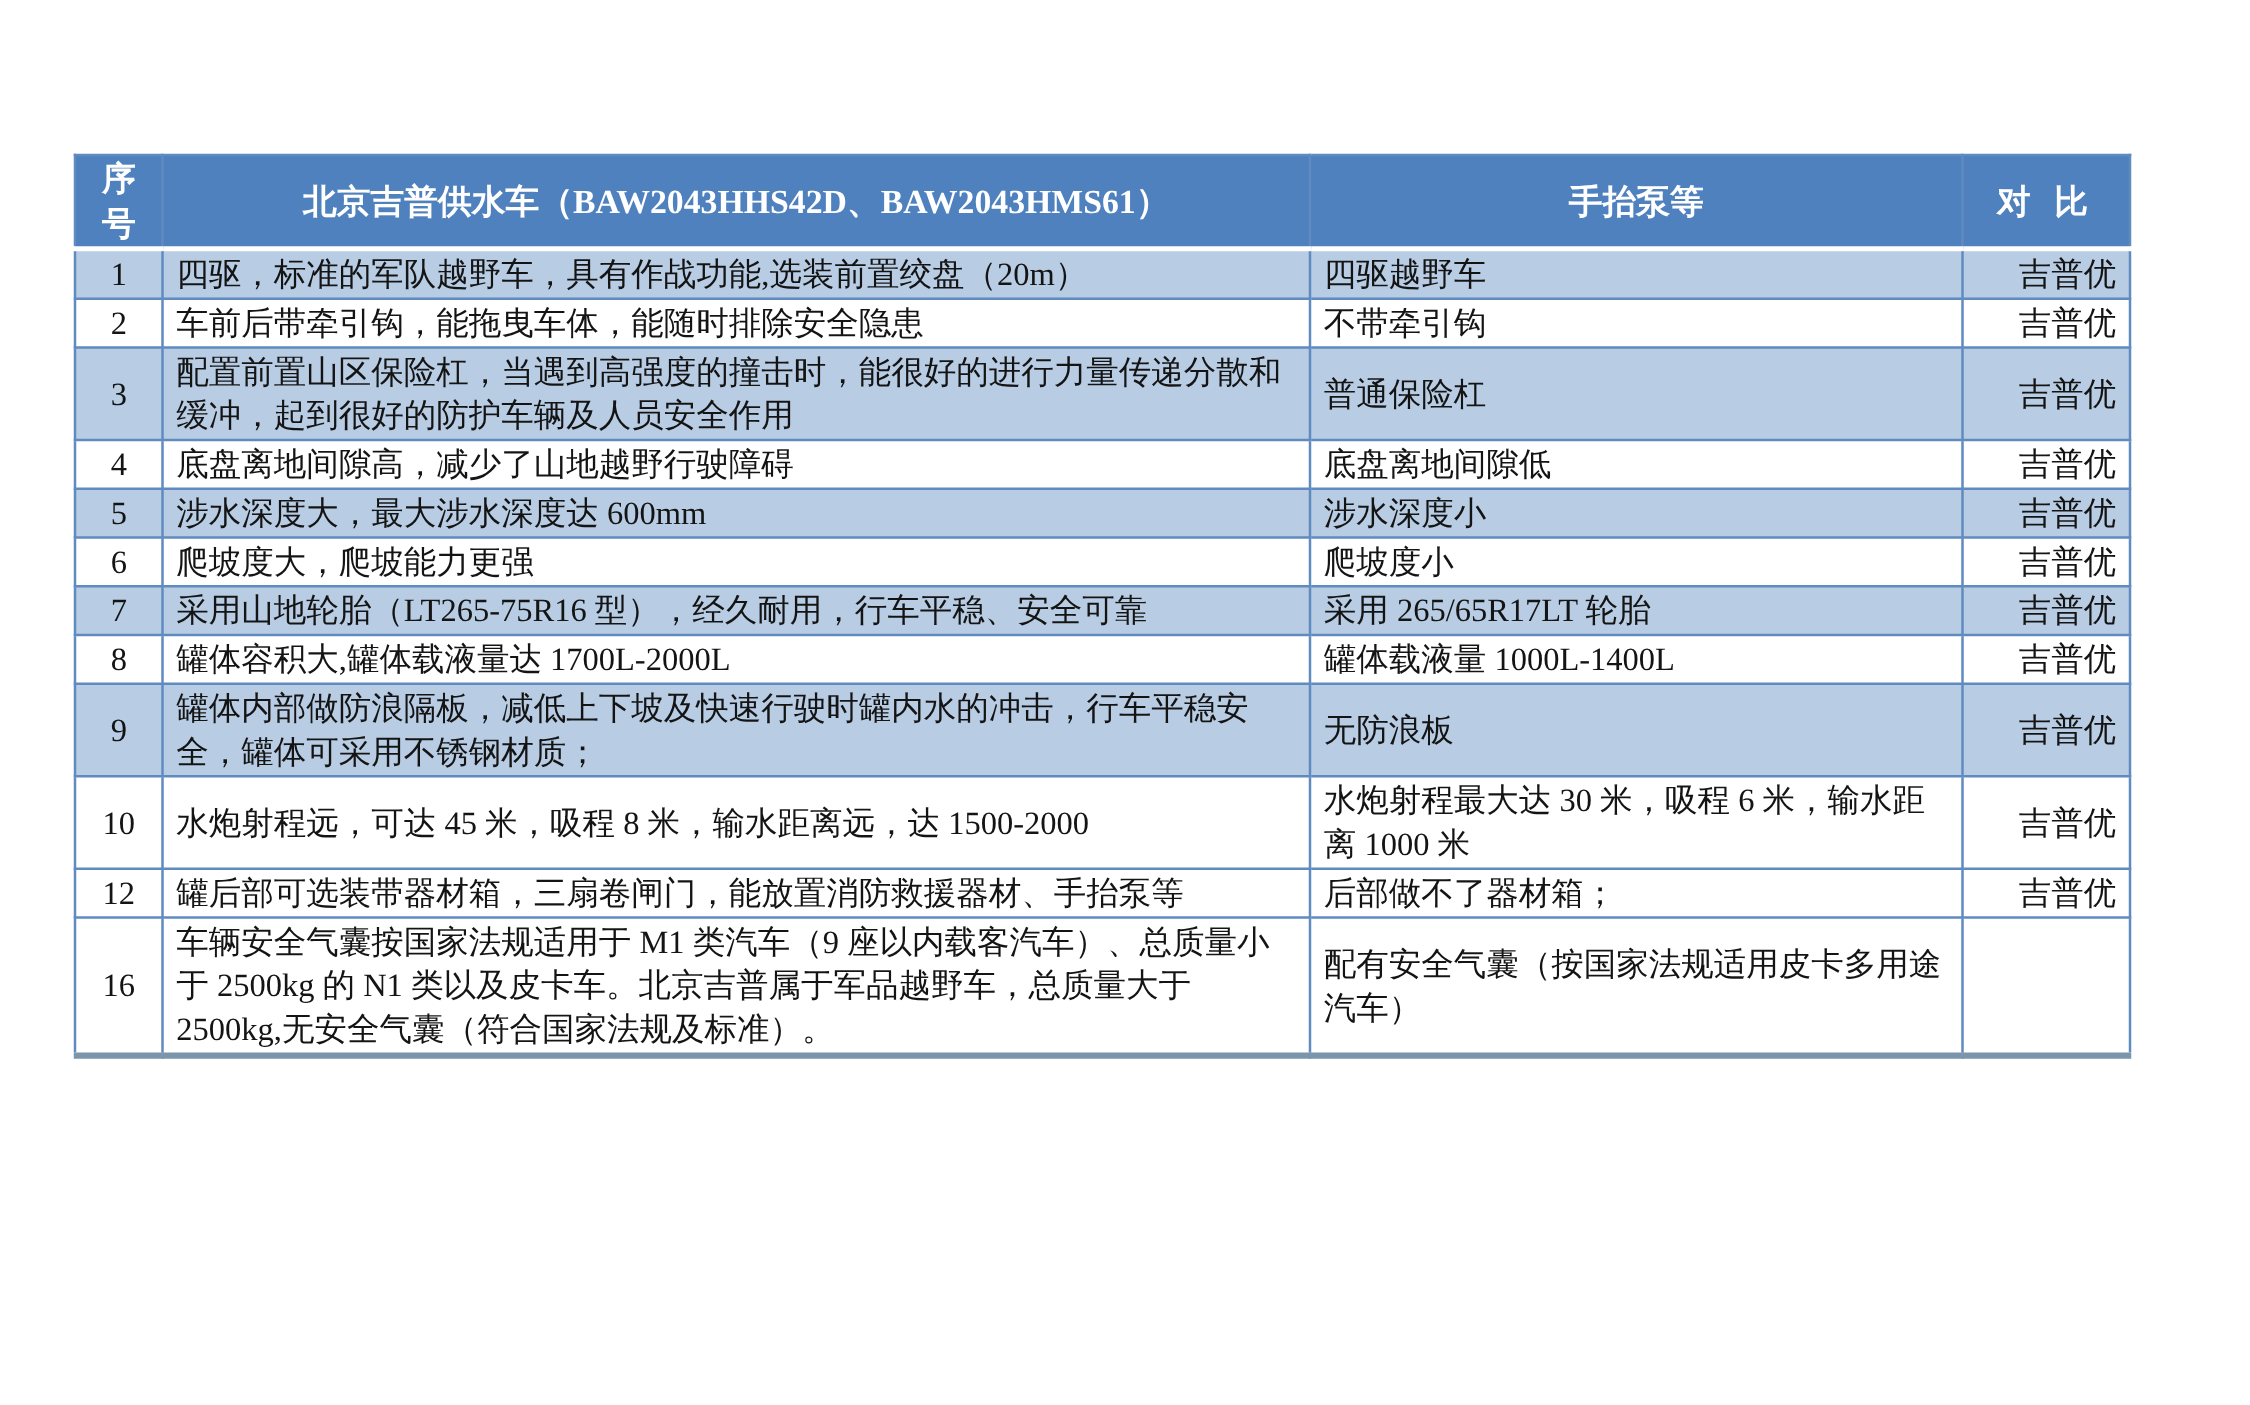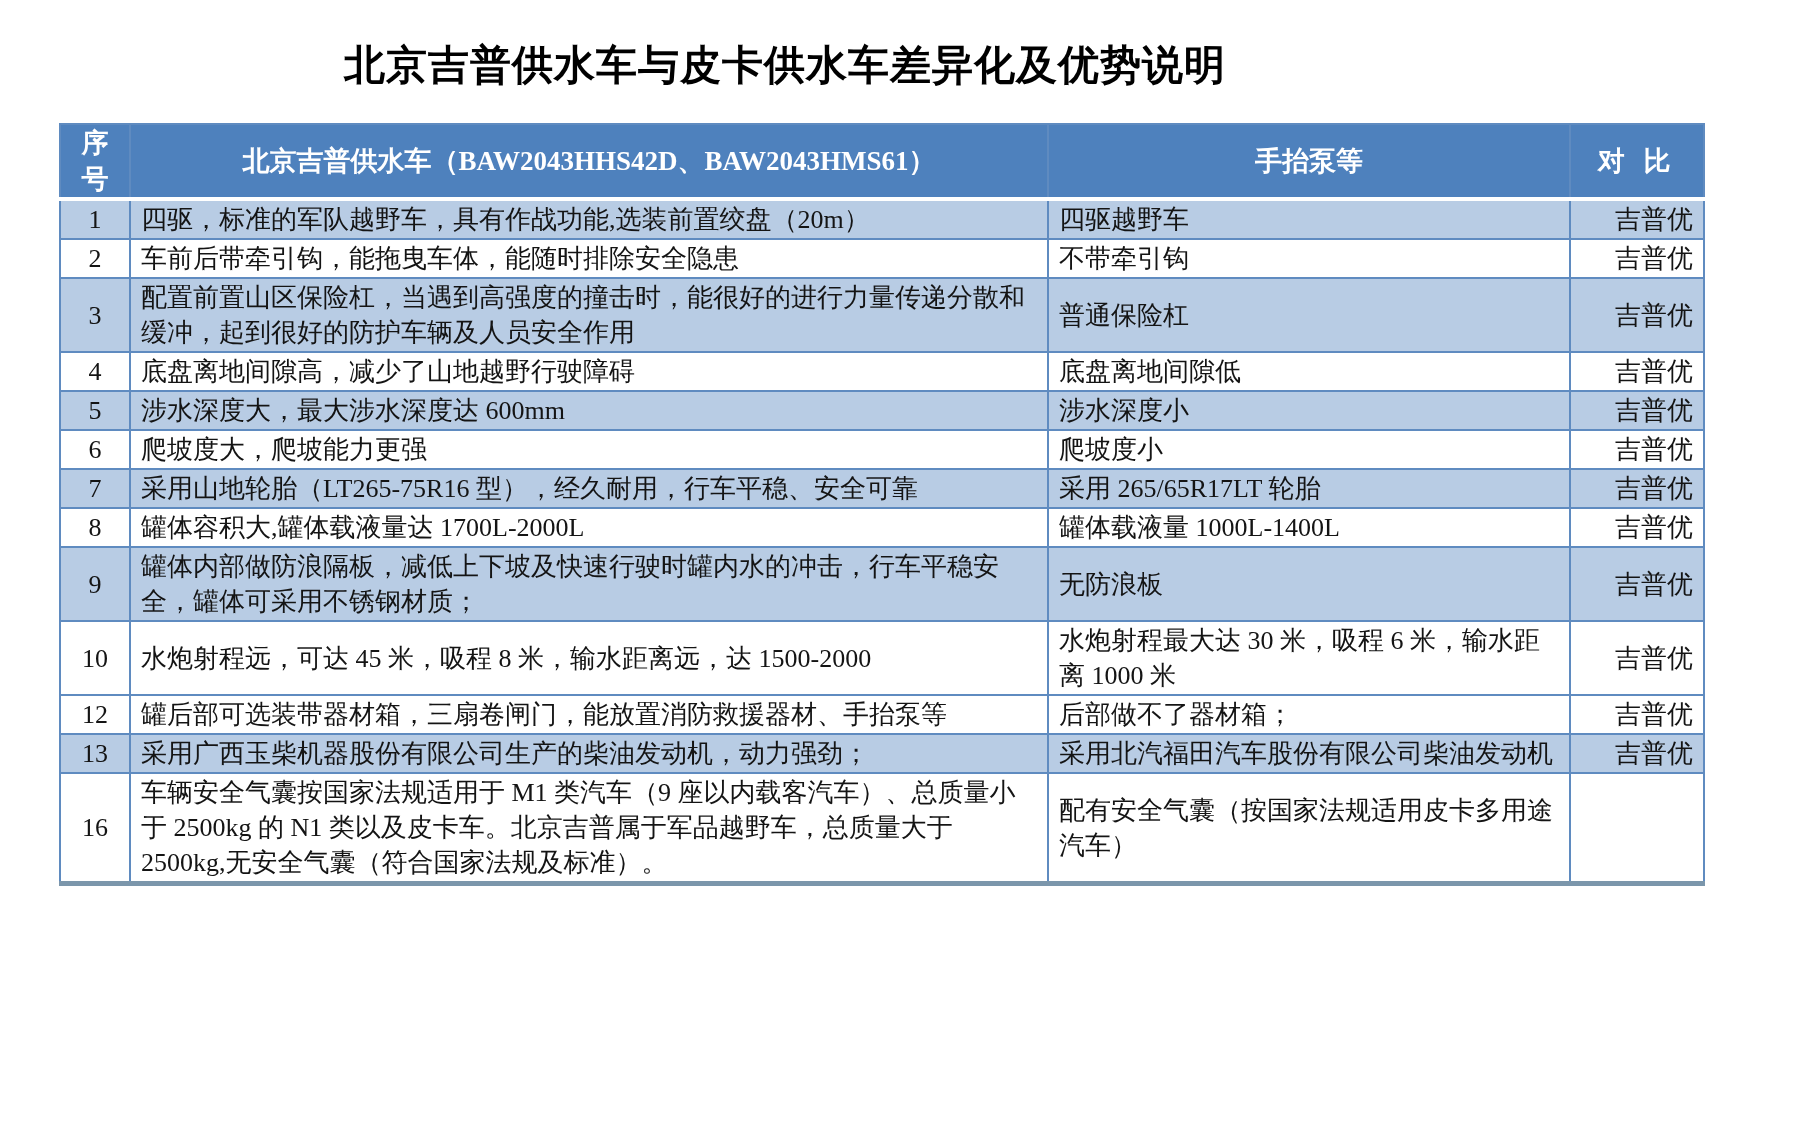--- a/index.html
+++ b/index.html
@@ -60,21 +60,20 @@
   }
   table.cmp tr.alt td { background: var(--band_bg, #b8cce4); }
   td.c-no   { text-align: center; font-size: 27px; padding: 1px 2px; }
   td.c-comp { text-align: right; padding: 1px 4px; }
   th.h-comp { letter-spacing: 6px; }
 </style>
 </head>
 <body>
 
 <div class="page">
-  <h1 class="title">北京吉普供水车与皮卡供水车差异化及优势说明</h1>
 
   <table class="cmp">
     <colgroup>
       <col style="width:70px">
       <col style="width:918px">
       <col style="width:522px">
       <col style="width:134px">
     </colgroup>
     <thead>
       <tr>
@@ -144,26 +143,20 @@
           <td class="c-jeep">水炮射程远，可达 45 米，吸程 8 米，输水距离远，达 1500-2000</td>
           <td class="c-pickup">水炮射程最大达 30 米，吸程 6 米，输水距离 1000 米</td>
           <td class="c-comp">吉普优</td>
         </tr>
         <tr>
           <td class="c-no">12</td>
           <td class="c-jeep">罐后部可选装带器材箱，三扇卷闸门，能放置消防救援器材、手抬泵等</td>
           <td class="c-pickup">后部做不了器材箱；</td>
           <td class="c-comp">吉普优</td>
         </tr>
-        <tr class="alt">
-          <td class="c-no">13</td>
-          <td class="c-jeep">采用广西玉柴机器股份有限公司生产的柴油发动机，动力强劲；</td>
-          <td class="c-pickup">采用北汽福田汽车股份有限公司柴油发动机</td>
-          <td class="c-comp">吉普优</td>
-        </tr>
         <tr>
           <td class="c-no">16</td>
           <td class="c-jeep">车辆安全气囊按国家法规适用于 M1 类汽车（9 座以内载客汽车）、总质量小于 2500kg 的 N1 类以及皮卡车。北京吉普属于军品越野车，总质量大于 2500kg,无安全气囊（符合国家法规及标准）。</td>
           <td class="c-pickup">配有安全气囊（按国家法规适用皮卡多用途汽车）</td>
           <td class="c-comp"></td>
         </tr>
       </tbody>
   </table>
 </div>
 

